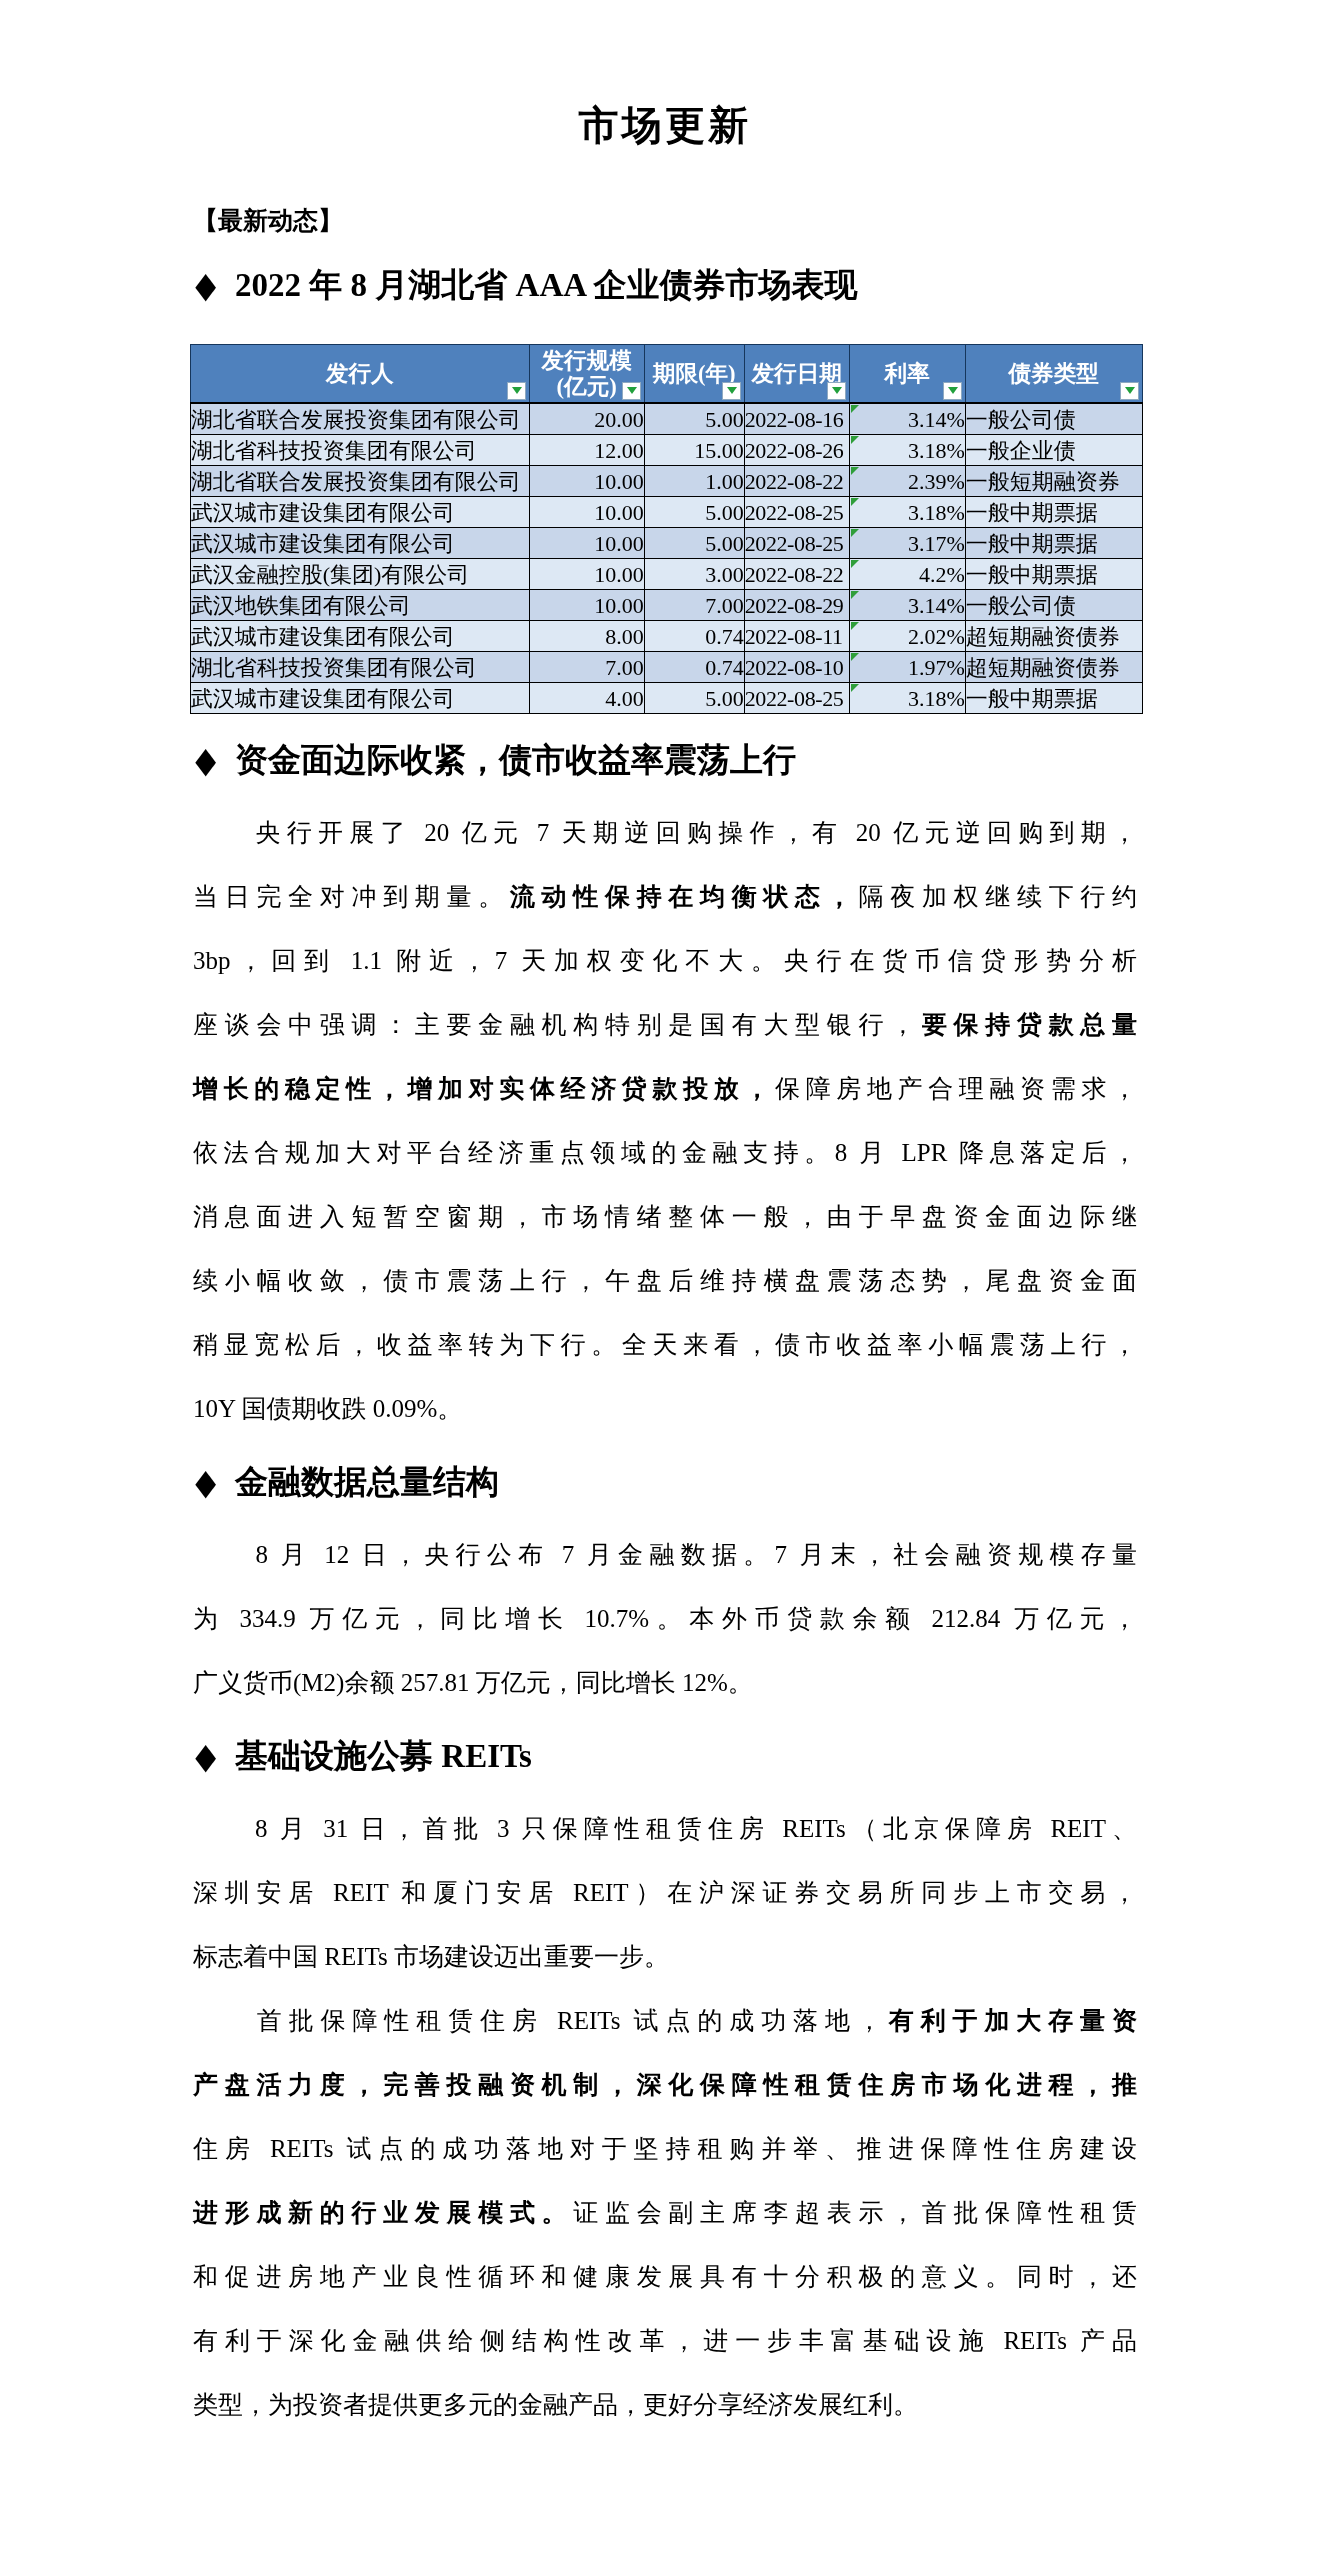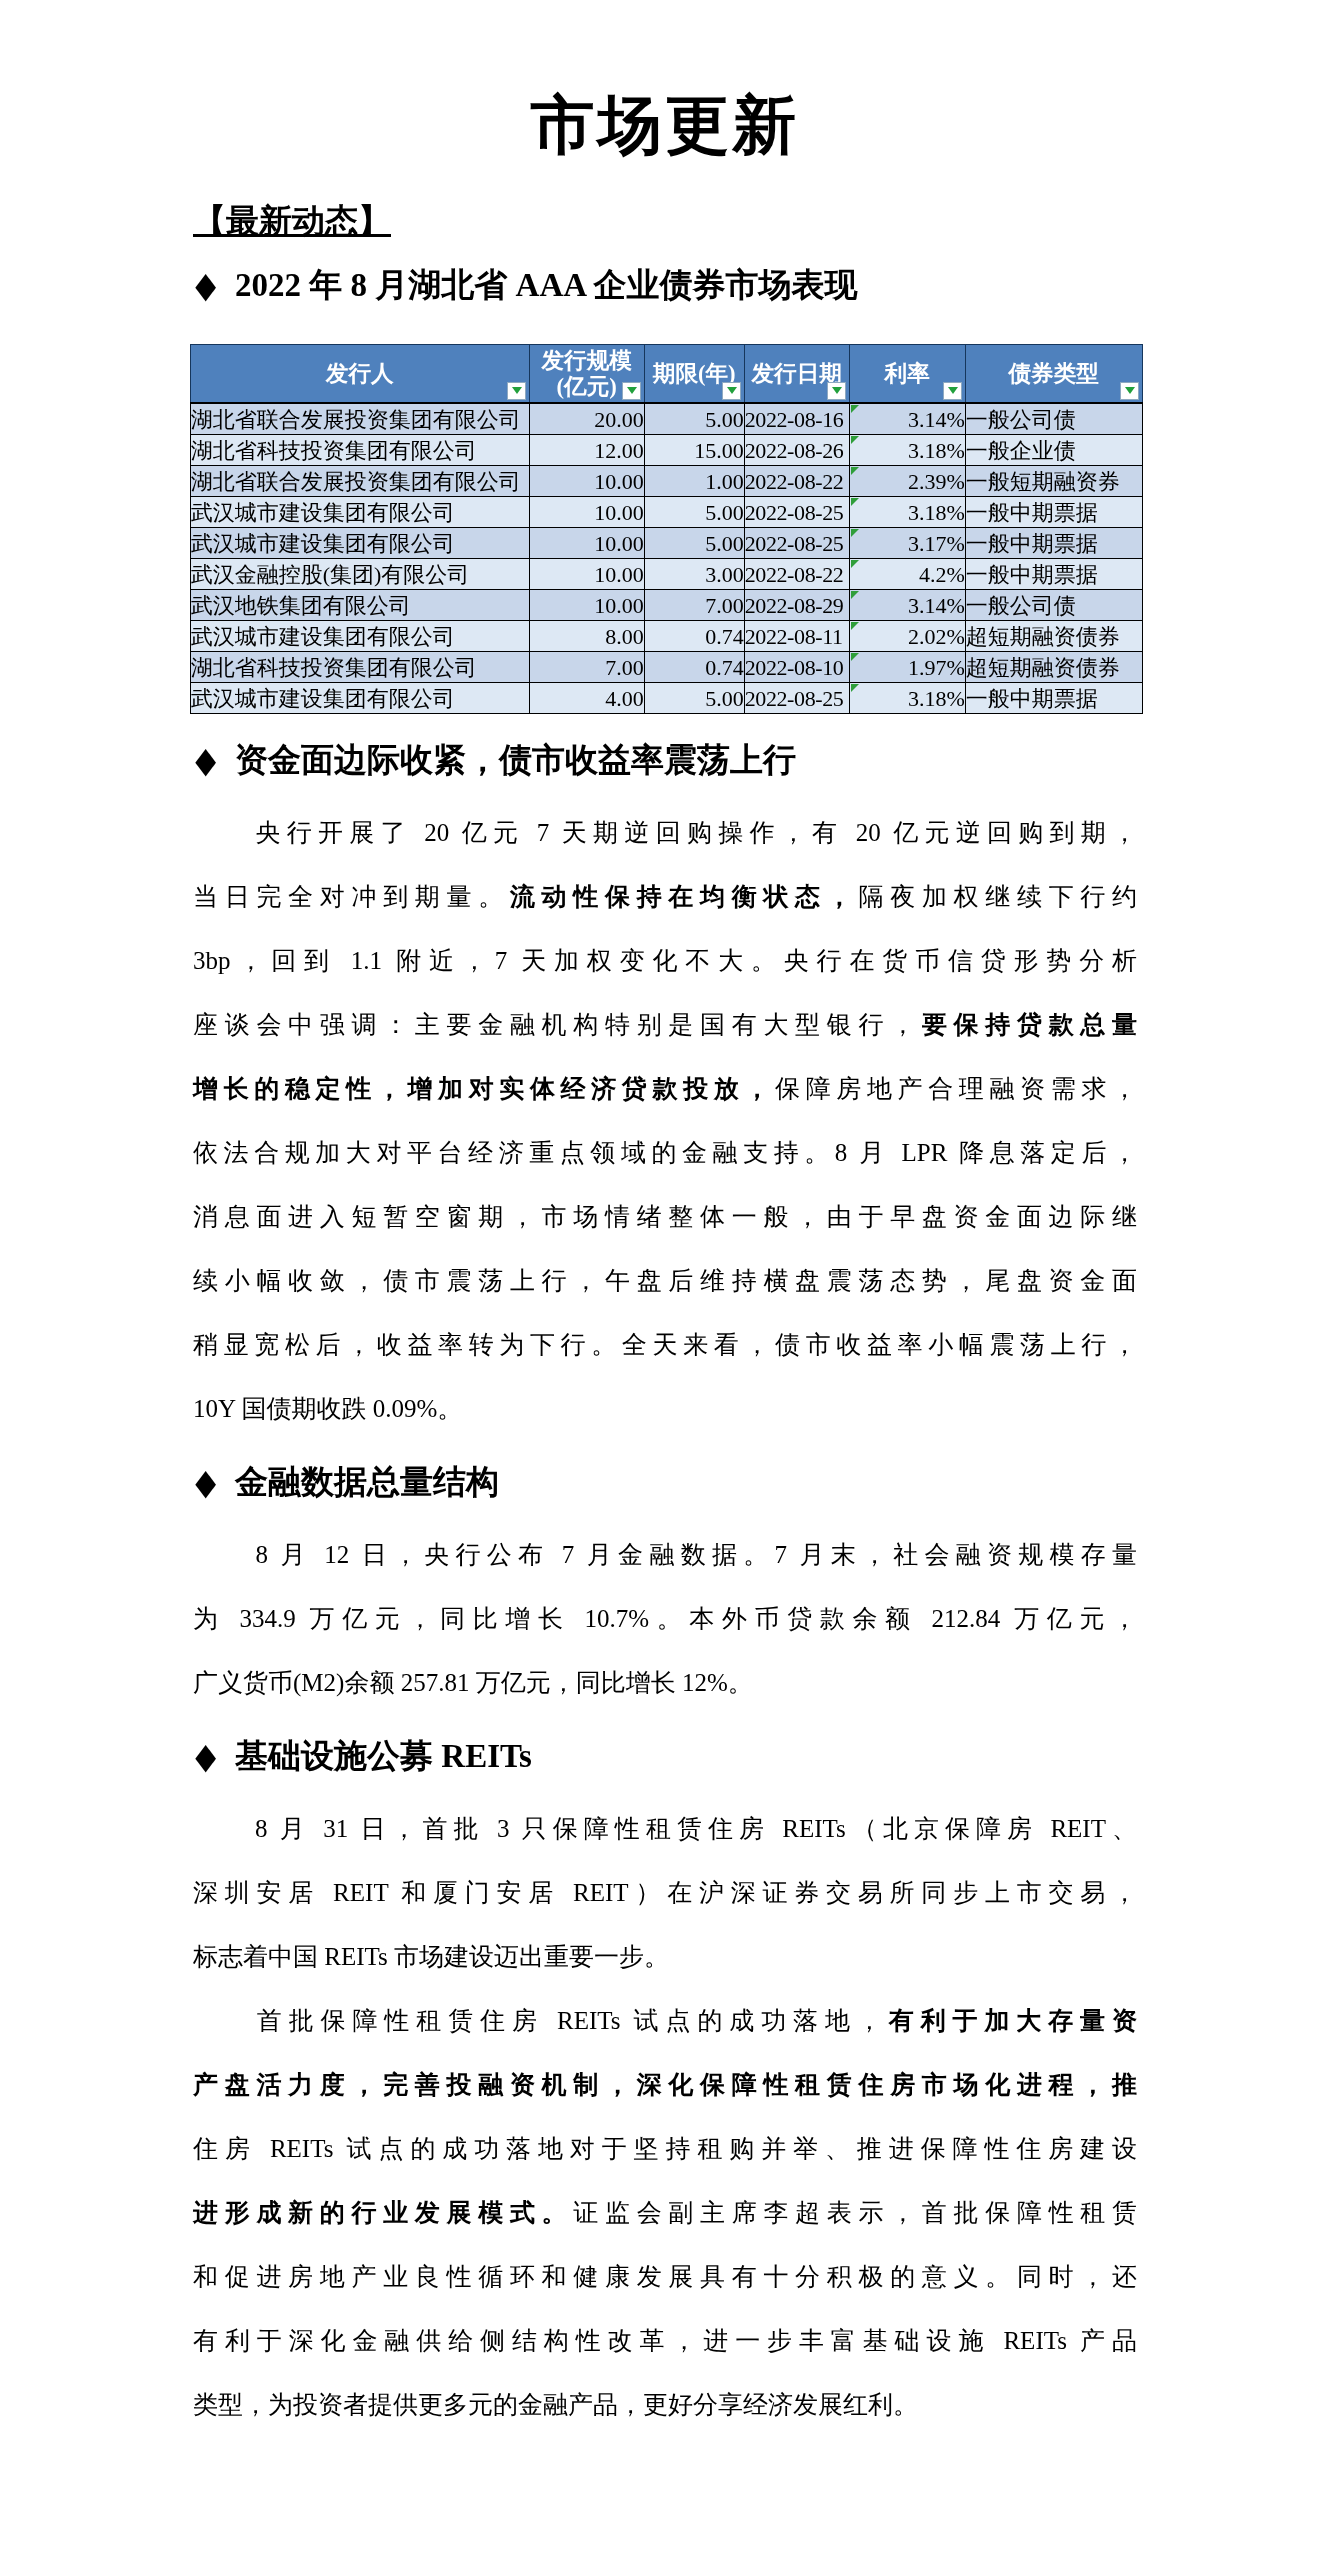--- a/index.html
+++ b/index.html
@@ -11,27 +11,26 @@
     overflow:hidden;
   }
   .page{
     width:1328px;height:2576px;
     box-sizing:border-box;
     padding:94px 191px 0 193px;
     background:var(--page-bg,#fff);
   }
   .doc-title{
     margin:0 0 42px 0;
-    font-size:64px;line-height:64px;
+    font-size:40px;line-height:64px;
     font-weight:700;text-align:center;letter-spacing:3.3px;
   }
   .bracket-heading{
-    font-size:33px;line-height:42px;font-weight:700;
+    font-size:25px;line-height:42px;font-weight:700;
     margin:0 0 22px 0;
-    text-decoration:underline;
   }
   .sec-heading{
     font-size:33px;line-height:42px;font-weight:700;
     margin:20px 0 20px 0;
     display:flex;align-items:center;
   }
   .sec-heading .diamond{
     display:inline-block;
     font-size:33px;
     transform:scale(.82,1.08);

